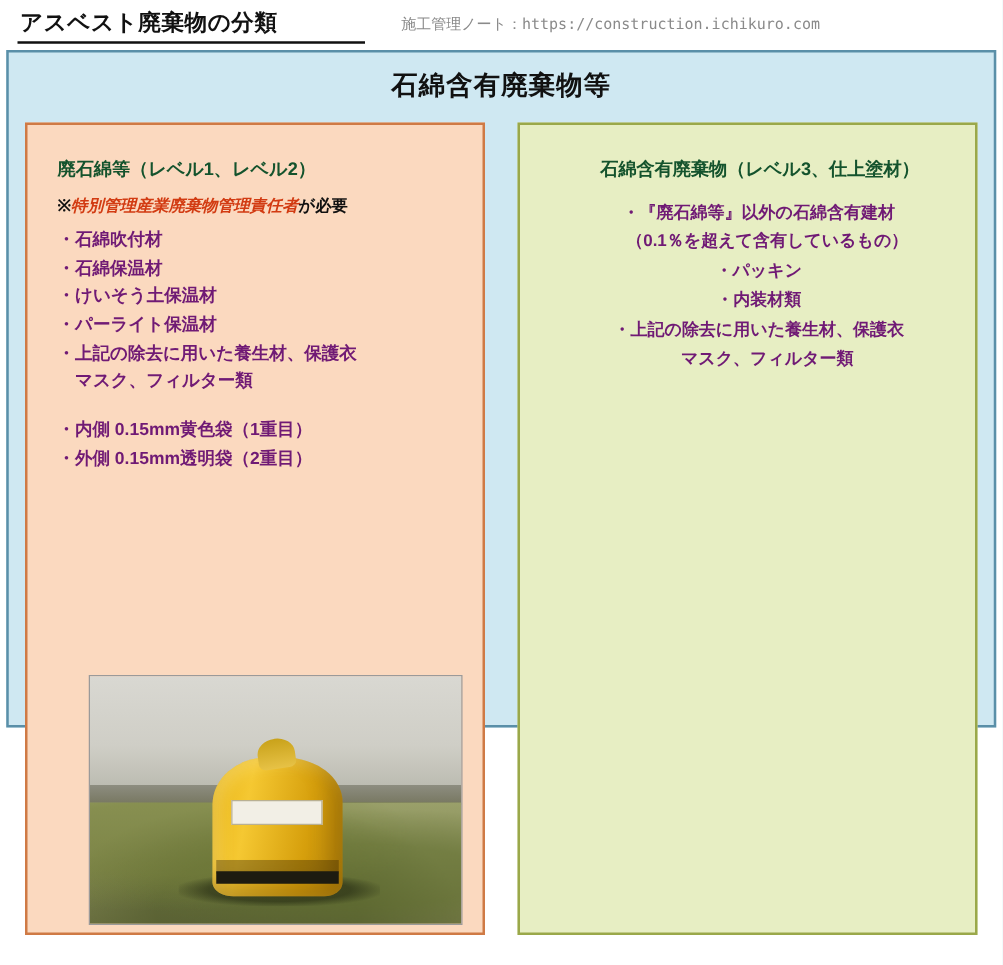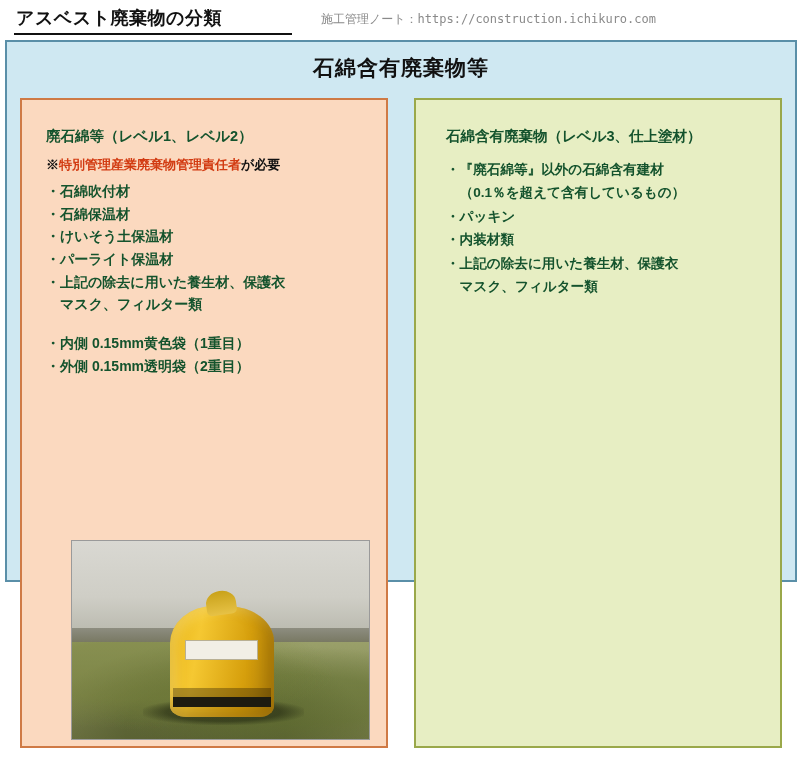--- a/index.html
+++ b/index.html
@@ -91,20 +91,21 @@
     height: 650px;
     box-sizing: border-box;
     border: 2px solid #cf7a45;
     background: #fbd9bf;
   }
   .col-left  { left: 13px; }
   .col-right {
     left: 407px;
     border-color: #9aa84a;
     background: #e7eec3;
+    text-align: center;
   }
 
   .col-head {
     position: absolute;
     left: 24px;
     top: 26px;
     right: 10px;
     font-size: 14.5px;
     font-weight: bold;
     color: #14532d;
@@ -115,30 +116,30 @@
   .warn {
     position: absolute;
     left: 24px;
     top: 56px;
     font-size: 13px;
     font-weight: bold;
     color: #111111;
     line-height: 1.4;
     white-space: nowrap;
   }
-  .warn .warn-red { color: #d23b12; }
+  .warn .warn-red { color: #d23b12; font-style: italic; }
 
   .bullets {
     position: absolute;
     left: 24px;
     right: 12px;
     top: 80px;
     font-size: 14px;
     line-height: 1.62;
-    color: #14532d;
+    color: #701a75;
     font-weight: bold;
   }
   .col-right .bullets {
     left: 30px;
     top: 58px;
     font-size: 13.6px;
     line-height: 1.72;
   }
   .bullets .li { white-space: nowrap; }
   .bullets .li.cont { white-space: nowrap; }

